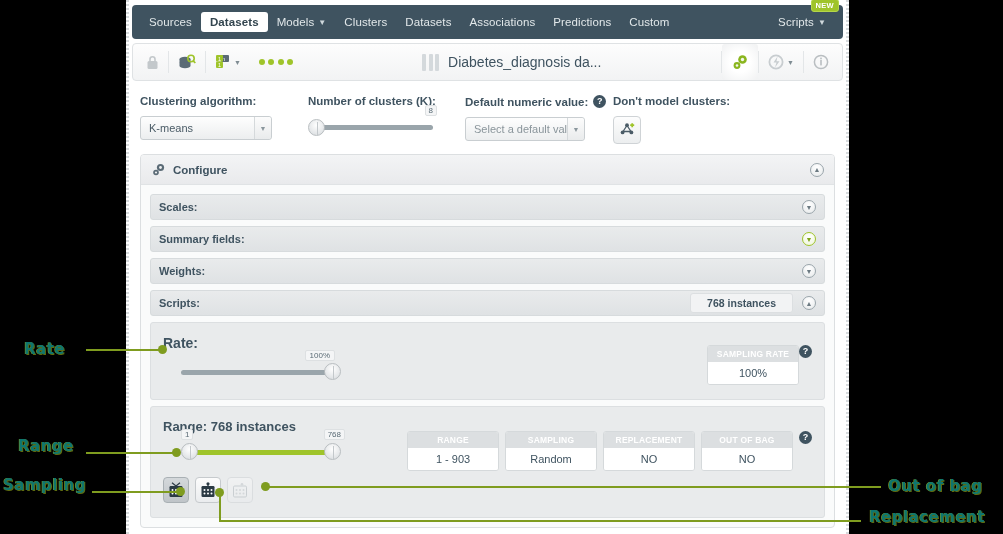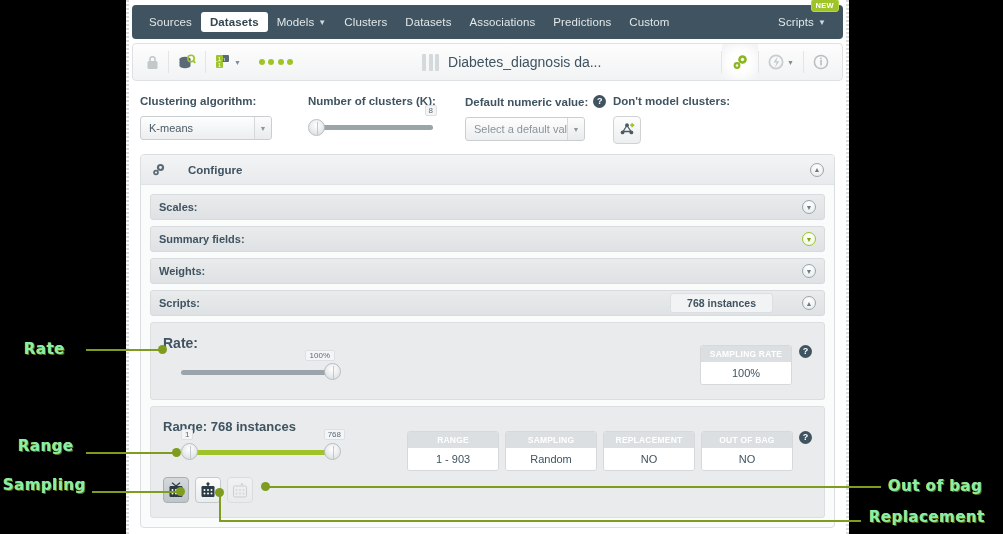--- a/index.html
+++ b/index.html
@@ -112,32 +112,32 @@
     width:28px; height:28px; border-radius:4px;
     background: linear-gradient(#fdfdfd,#eceeef);
     border:1px solid #cfd3d6;
     display:flex; align-items:center; justify-content:center;
   }
 
   
   .cfg-wrap { padding: 0 14px 0 14px; }
   .cfg-panel { border:1px solid #dcdfe1; border-radius:4px; background:#fafbfb; }
   .cfg-head {
-    height:30px; display:flex; align-items:center; padding:0 10px; gap:22px;
+    height:30px; display:flex; align-items:center; padding:0 10px; gap:7px;
     background: linear-gradient(#f3f4f5,#e9eaec);
     border-bottom:1px solid #e0e3e5; border-radius:3px 3px 0 0;
     font-size:11.5px; color:#3f5360; font-weight:bold;
   }
   .cfg-body { padding: 9px; display:flex; flex-direction:column; gap:6px; }
 
   .acc-row {
     height:26px; background: linear-gradient(#e9ebec,#dfe2e4);
     border:1px solid #d7dbdd; border-radius:3px;
     display:flex; align-items:center; padding:0 8px;
-    font-size:11px; color:#3f5360; font-weight:bold;gap:20px;
+    font-size:11px; color:#3f5360; font-weight:bold;
   }
   .acc-row .sp { flex:1; }
   .chev {
     width:14px; height:14px; border-radius:50%;
     border:1px solid #9aa5ab; background: radial-gradient(circle at 50% 30%, #fff, #e6e9ea);
     display:flex; align-items:center; justify-content:center; font-size:7px; color:#6c7a82;
   }
   .chev.green { border-color:#9fc42a; color:#7ea41a; background: radial-gradient(circle at 50% 30%, #fff, #eef5d9); }
   .pill {
     background:#f2f3f4; border:1px solid #dcdfe1; border-radius:3px;
@@ -195,21 +195,21 @@
     width:26px; height:26px; border-radius:4px; border:1px solid #c6cacd;
     background: linear-gradient(#fcfcfc,#eaecee);
     display:flex; align-items:center; justify-content:center;
   }
   .samp-btn.on { background: linear-gradient(#d4d8db,#bfc4c8); border-color:#a9b0b4; }
   .samp-btn.off { opacity:.4; }
 
   
   .ann {
     position:absolute; font-family:"DejaVu Sans", sans-serif; font-weight:bold;
-    font-size:15px; color:#86efac; letter-spacing:.5px;
+    font-size:15px; color:#0f766e; letter-spacing:.5px;
     text-shadow: 1px 1px 0 #5d6b10, -0.5px -0.5px 0 #8fa018;
     z-index:60; white-space:nowrap;
   }
   .aline { position:absolute; height:2px; background:#7f9c1f; z-index:55; }
   .avert { position:absolute; width:2px; background:#7f9c1f; z-index:55; }
   .adot { position:absolute; width:9px; height:9px; border-radius:50%; background:#7f9c1f; z-index:56; }
   svg { display:block; }
 </style>
 </head>
 <body>
@@ -402,21 +402,21 @@
 
           <div class="inner-card" style="display:flex;align-items:flex-start;">
             <div style="flex:1">
               <div class="rate-label">Rate:</div>
               <div class="rate-slider">
                 <div class="rate-tip">100%</div>
                 <div class="rate-track"></div>
                 <div class="rate-handle"></div>
               </div>
             </div>
-            <div style="display:flex;align-items:flex-start;gap:7px;margin-top:10px">
+            <div style="display:flex;align-items:flex-start;margin-top:10px">
               <div class="stat-box">
                 <div class="stat-hd">SAMPLING RATE</div>
                 <div class="stat-val">100%</div>
               </div>
               <span class="helpq">?</span>
             </div>
           </div>
 
 
           <div class="inner-card" style="display:flex;align-items:flex-start;">

